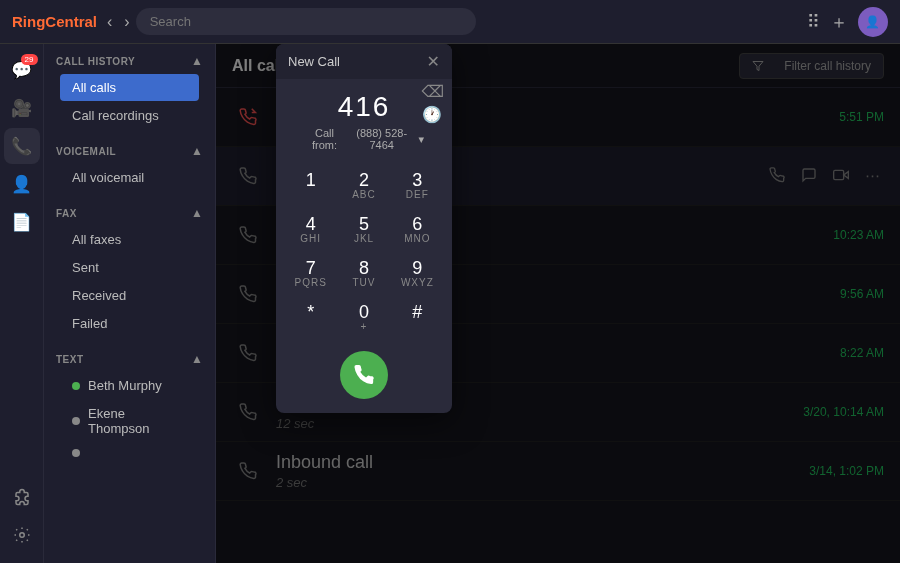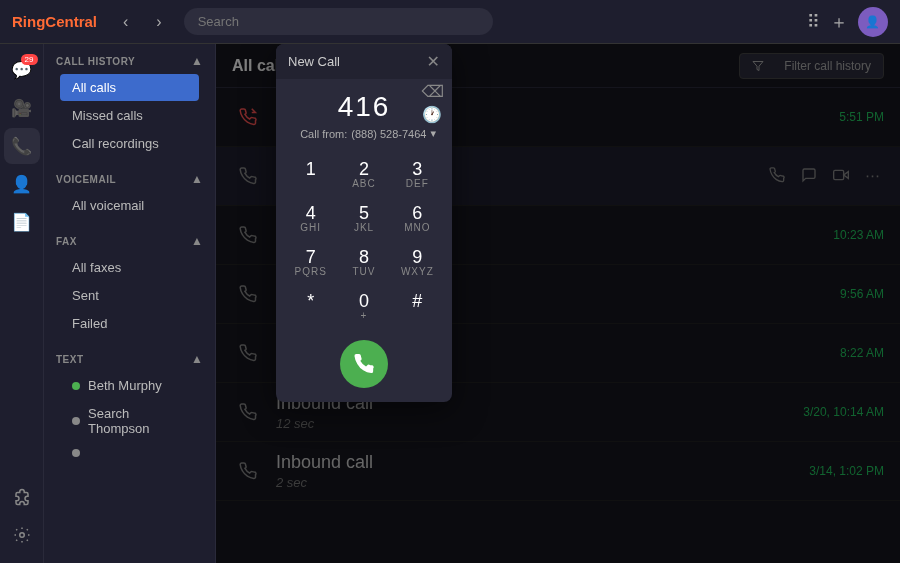--- a/index.html
+++ b/index.html
@@ -1,19 +1,19 @@
 <!DOCTYPE html>
 <html><head>
   <meta charset="utf-8">
   <style>
     * { box-sizing: border-box; margin: 0; padding: 0; }
     body { width: 900px; height: 563px; overflow: hidden; font-family: -apple-system, BlinkMacSystemFont, 'Segoe UI', sans-serif; background: #1a1a2e; color: #fff; display: flex; flex-direction: column; }
 
     
-    .topbar { height: 44px; background: #1e1e2e; display: flex; align-items: center; padding: 0 12px; gap: 16px; border-bottom: 1px solid #333; flex-shrink: 0; }
+    .topbar { height: 44px; background: #1e1e2e; display: flex; align-items: center; padding: 0 12px; gap: 0; border-bottom: 1px solid #333; flex-shrink: 0; }
     .topbar-logo { color: #ff6b35; font-weight: 700; font-size: 15px; margin-right: 4px; }
     .topbar-nav-btn { background: none; border: none; color: #aaa; cursor: pointer; font-size: 16px; padding: 4px 6px; border-radius: 4px; }
     .topbar-search { flex: 1; max-width: 340px; background: #2d2d3d; border: none; border-radius: 20px; padding: 6px 14px; color: #ccc; font-size: 13px; outline: none; }
     .topbar-spacer { flex: 1; }
     .topbar-icons { display: flex; gap: 10px; align-items: center; }
     .topbar-icon-btn { background: none; border: none; color: #aaa; cursor: pointer; font-size: 18px; }
     .avatar { width: 30px; height: 30px; border-radius: 50%; background: #7c5cbf; display: flex; align-items: center; justify-content: center; font-size: 12px; cursor: pointer; overflow: hidden; }
 
     
     .main { display: flex; flex: 1; overflow: hidden; }
@@ -64,21 +64,21 @@
     
     .dialer-overlay { position: absolute; top: 0; left: 0; width: 100%; height: 100%; background: rgba(0,0,0,0.5); z-index: 10; display: flex; align-items: flex-start; justify-content: center; padding-top: 0; }
     .dialer { background: #2a2a3a; border-radius: 8px; width: 176px; box-shadow: 0 8px 32px rgba(0,0,0,0.5); overflow: hidden; margin-top: 0; position: absolute; top: 0; left: 60px; }
     .dialer-header { background: #222230; display: flex; align-items: center; justify-content: space-between; padding: 8px 12px; }
     .dialer-title { font-size: 13px; color: #ccc; font-weight: 500; }
     .dialer-close { background: none; border: none; color: #888; cursor: pointer; font-size: 16px; }
     .dialer-display { padding: 12px 12px 4px; text-align: center; position: relative; }
     .dialer-number { font-size: 28px; color: #fff; letter-spacing: 2px; }
     .dialer-display-actions { position: absolute; right: 8px; top: 50%; transform: translateY(-50%); display: flex; flex-direction: column; gap: 4px; }
     .dialer-display-btn { background: none; border: none; color: #888; cursor: pointer; font-size: 16px; }
-    .dialer-from { text-align: center; font-size: 11px; color: #888; padding: 0 16px 8px; display: flex; align-items: center; justify-content: flex-end; gap: 4px; }
+    .dialer-from { text-align: center; font-size: 11px; color: #888; padding: 0 28px 8px; display: flex; align-items: center; justify-content: space-between; gap: 4px; }
     .dialer-from span { color: #aaa; }
     .dialer-keys { display: grid; grid-template-columns: repeat(3, 1fr); gap: 0; padding: 4px 8px; }
     .dialer-key { background: none; border: none; color: #fff; cursor: pointer; padding: 8px 4px; text-align: center; border-radius: 4px; }
     .dialer-key .key-digit { font-size: 18px; line-height: 1; display: block; }
     .dialer-key .key-sub { font-size: 10px; color: #888; letter-spacing: 1px; display: block; height: 10px; }
     .dialer-call { display: flex; justify-content: center; padding: 8px 12px 14px; }
     .dialer-call-btn { width: 48px; height: 48px; border-radius: 50%; background: #4caf50; border: none; cursor: pointer; display: flex; align-items: center; justify-content: center; font-size: 22px; color: #fff; }
   </style>
 </head>
 <body>
@@ -130,54 +130,54 @@
   </div>
 
   <div class="sidebar">
 
     <div class="sidebar-section">
       <div class="sidebar-section-header">
         <span class="sidebar-section-title">CALL HISTORY</span>
         <button class="sidebar-section-toggle">▲</button>
       </div>
       <div class="sidebar-item active">All calls</div>
-      <div class="sidebar-item">Missed calls</div>
       <div class="sidebar-item">Call recordings</div>
     </div>
 
     <div class="sidebar-section">
       <div class="sidebar-section-header">
         <span class="sidebar-section-title">VOICEMAIL</span>
         <button class="sidebar-section-toggle">▲</button>
       </div>
       <div class="sidebar-item">All voicemail</div>
     </div>
 
     <div class="sidebar-section">
       <div class="sidebar-section-header">
         <span class="sidebar-section-title">FAX</span>
         <button class="sidebar-section-toggle">▲</button>
       </div>
       <div class="sidebar-item">All faxes</div>
       <div class="sidebar-item">Sent</div>
+      <div class="sidebar-item">Received</div>
       <div class="sidebar-item">Failed</div>
     </div>
 
     <div class="sidebar-section">
       <div class="sidebar-section-header">
         <span class="sidebar-section-title">TEXT</span>
         <button class="sidebar-section-toggle">▲</button>
       </div>
       <div class="sidebar-item">
         <span class="dot dot-green"></span>
         <span>Beth Murphy</span>
       </div>
       <div class="sidebar-item">
         <span class="dot dot-gray"></span>
-        <span>Search Thompson</span>
+        <span>Ekene Thompson</span>
       </div>
       <div class="sidebar-item">
         <span class="dot dot-gray"></span>
       </div>
     </div>
   </div>
 
   <div class="content">
     <div class="content-header">
       <span class="content-title">All calls</span>

